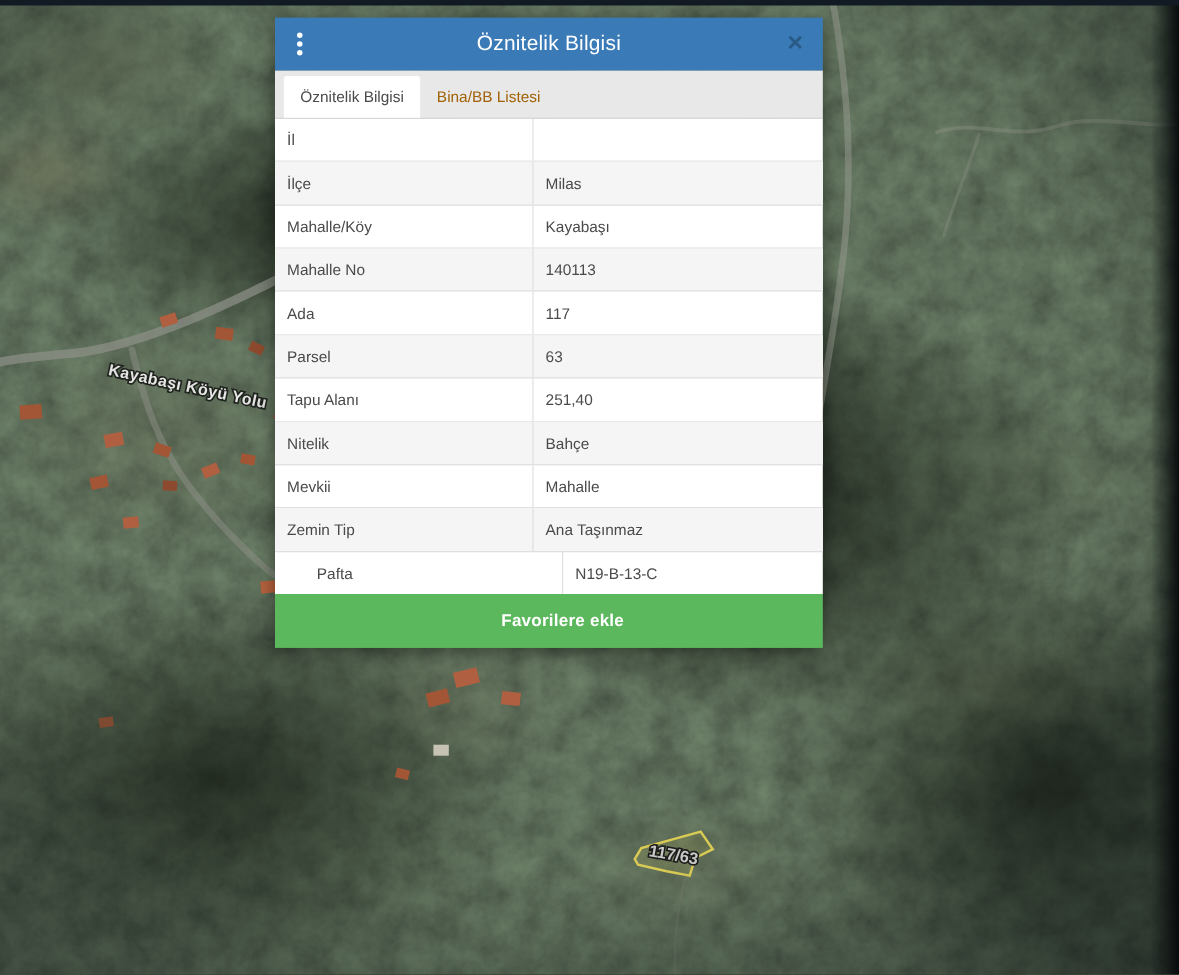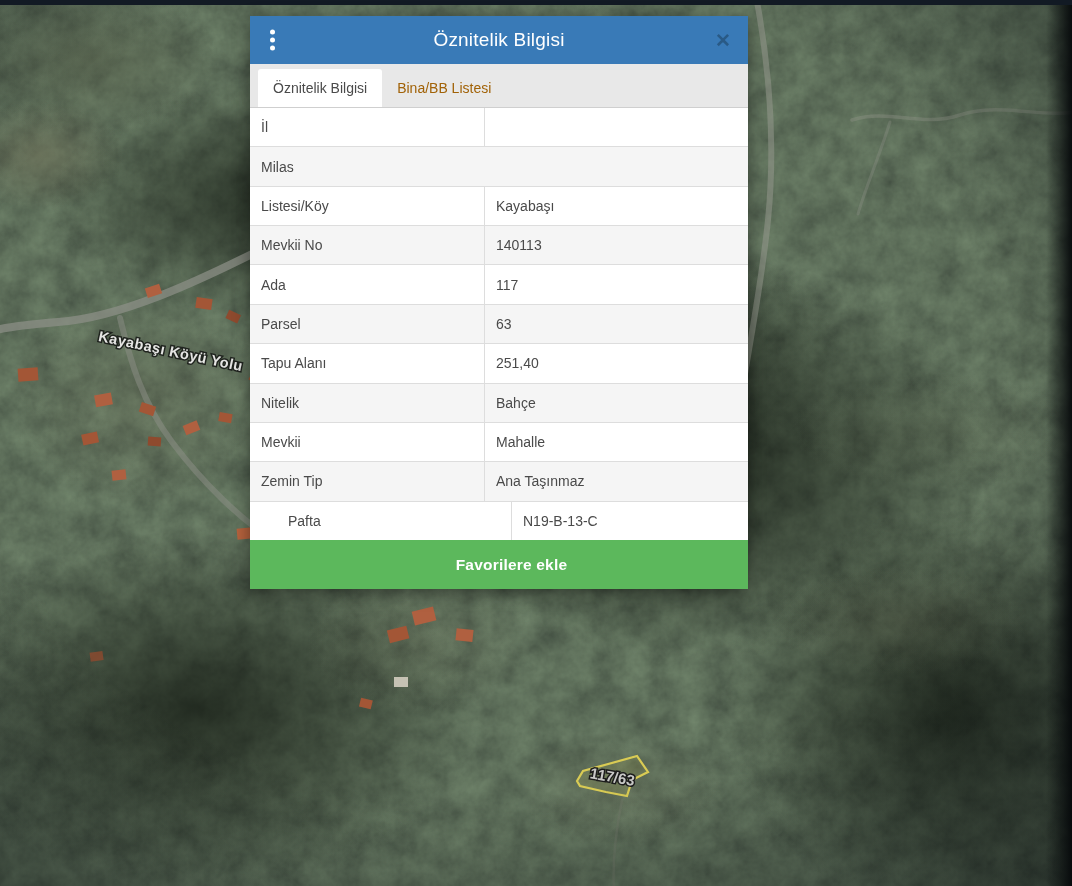--- a/index.html
+++ b/index.html
@@ -171,28 +171,29 @@
   <div class="tabs">
     <div class="tab active">Öznitelik Bilgisi</div>
     <div class="tab inactive">Bina/BB Listesi</div>
   </div>
 
   <div class="attr-table">
     <div class="attr-row">
       <div class="cell lbl">İl</div>
     </div>
     <div class="attr-row">
+      <div class="cell lbl">İlçe</div>
       <div class="cell val">Milas</div>
     </div>
     <div class="attr-row">
-      <div class="cell lbl">Listesi/Köy</div>
+      <div class="cell lbl">Mahalle/Köy</div>
       <div class="cell val">Kayabaşı</div>
     </div>
     <div class="attr-row">
-      <div class="cell lbl">Mevkii No</div>
+      <div class="cell lbl">Mahalle No</div>
       <div class="cell val">140113</div>
     </div>
     <div class="attr-row">
       <div class="cell lbl">Ada</div>
       <div class="cell val">117</div>
     </div>
     <div class="attr-row">
       <div class="cell lbl">Parsel</div>
       <div class="cell val">63</div>
     </div>

